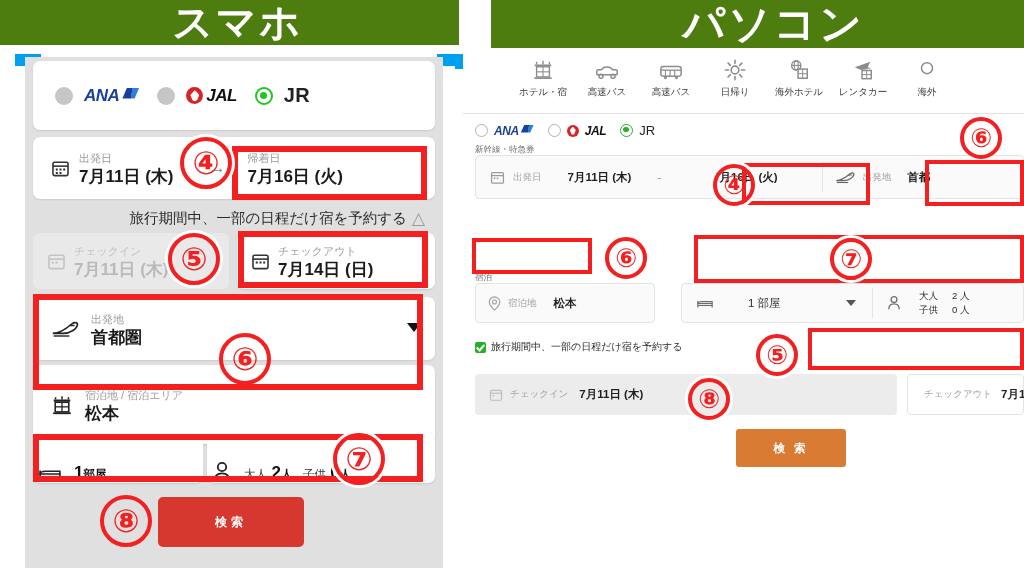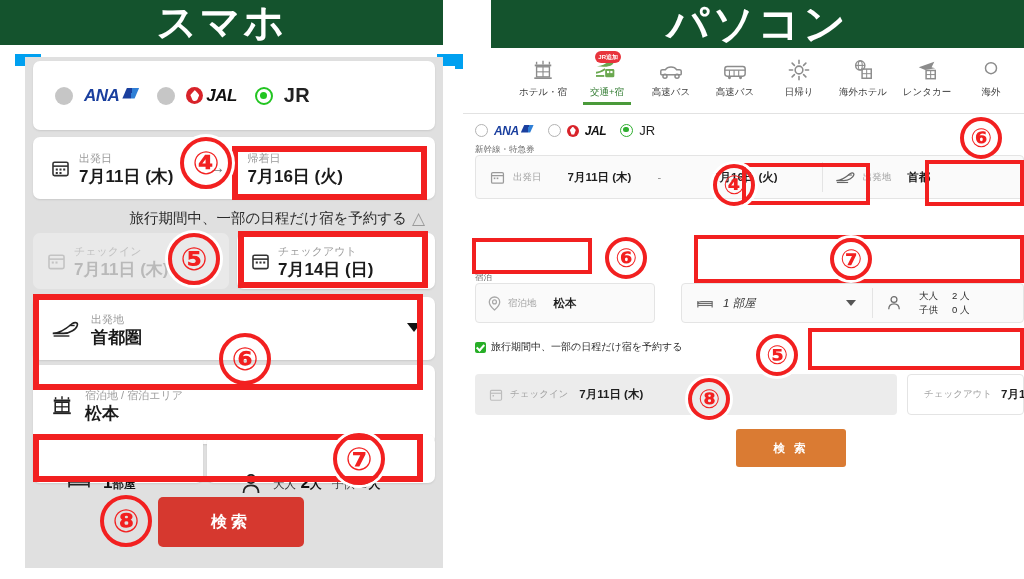--- a/index.html
+++ b/index.html
@@ -6,23 +6,23 @@
   body{
     width:1024px;height:579px;overflow:hidden;position:relative;
     background:#ffffff;
     font-family:"Liberation Sans","DejaVu Sans",sans-serif;
     -webkit-font-smoothing:antialiased;
   }
   .root{position:absolute;inset:0;}
 
   
   .banner{
-    position:absolute;background:#14532d;color:#fff;
+    position:absolute;background:#4d7c0f;color:#fff;
     display:flex;align-items:center;justify-content:center;
-    font-weight:700;letter-spacing:.06em;
+    font-weight:700;letter-spacing:.06em;padding-left:16px;
   }
   #banner-mobile{left:0;top:0;width:443px;height:45px;font-size:40px;}
   #banner-desktop{left:491px;top:0;width:533px;height:48px;font-size:42px;}
 
   
   .blue-mark{position:absolute;background:#00a0f0;height:12px;width:26px;}
   #blue-left{left:15px;top:54px;}
   #blue-right{left:437px;top:54px;}
   #blue-desk{left:455px;top:55px;width:8px;height:14px;}
 
@@ -75,30 +75,30 @@
   .m-ck{position:absolute;inset:0;display:flex;align-items:center;gap:8px;padding-left:14px;box-sizing:border-box;}
 
   #m-from{left:8px;top:240px;width:402px;height:63px;}
   #m-stay{left:8px;top:308px;width:402px;height:79px;}
   .m-place{position:absolute;inset:0;display:flex;align-items:center;gap:12px;padding-left:18px;box-sizing:border-box;}
   .tri-down{position:absolute;right:14px;top:26px;width:0;height:0;
     border-left:7px solid transparent;border-right:7px solid transparent;border-top:9px solid #111;}
 
   #m-room{left:8px;top:378px;width:170px;height:48px;}
   #m-people{left:182px;top:378px;width:228px;height:48px;}
-  .m-inline{position:absolute;inset:0;display:flex;align-items:flex-start;gap:12px;padding-left:34px;box-sizing:border-box;margin-top:38px;}
+  .m-inline{position:absolute;inset:0;display:flex;align-items:flex-end;gap:12px;padding-left:5px;box-sizing:border-box;}
   .num-big{font-size:17px;font-weight:700;color:#111;}
   .num-unit{font-size:11.5px;font-weight:700;color:#111;}
   .ppl-lbl{font-size:11.5px;color:#333;}
 
   #m-search{
     position:absolute;left:133px;top:440px;width:146px;height:50px;
     background:#d6382f;border-radius:5px;color:#fff;
     display:flex;align-items:center;justify-content:center;
-    font-size:16px;font-weight:700;letter-spacing:4px;
+    font-size:12px;font-weight:700;letter-spacing:4px;
   }
 
   
   #desktop-panel{position:absolute;left:463px;top:50px;width:561px;height:529px;background:#fff;}
   #d-nav{position:absolute;left:0;top:5px;width:561px;height:58px;display:flex;align-items:flex-start;padding-left:48px;box-sizing:border-box;}
   .d-nav-item{width:64px;display:flex;flex-direction:column;align-items:center;gap:5px;position:relative;flex:none;}
   .d-nav-ico{height:26px;display:flex;align-items:flex-end;justify-content:center;position:relative;}
   .d-nav-lbl{font-size:9.5px;color:#3d3d3d;white-space:nowrap;}
   .d-nav-item.active .d-nav-lbl{color:#2f7a2f;}
   .d-nav-underline{position:absolute;bottom:-6px;left:8px;width:48px;height:3px;background:#4a9a3a;}
@@ -337,35 +337,20 @@
             <rect x="3" y="6" width="18" height="2" fill="#8c8c8c"></rect>
             <rect x="5" y="8.5" width="14" height="11" fill="none" stroke="#8c8c8c" stroke-width="1.5"></rect>
             <line x1="12" y1="8.5" x2="12" y2="19.5" stroke="#8c8c8c" stroke-width="1.2"></line>
             <line x1="5" y1="14" x2="19" y2="14" stroke="#8c8c8c" stroke-width="1.2"></line>
             <rect x="2.5" y="20" width="19" height="1.8" fill="#8c8c8c"></rect>
           </svg>
         </span>
         <span class="d-nav-lbl">ホテル・宿</span>
       </div>
 
-      <div class="d-nav-item active">
-        <span class="d-nav-ico">
-          <svg width="24" height="22" viewBox="0 0 26 24">
-            <path d="M2 8 C7 8 11 5.5 16 2 C19 0.5 21 2 20 4.5 C19 7 14 8.5 9 8.5 Z" fill="#6aa84f"></path>
-            <rect x="11" y="11" width="10" height="9" rx="1.5" fill="#6aa84f"></rect>
-            <rect x="13" y="13" width="2.4" height="2.4" fill="#fff"></rect>
-              <rect x="16.6" y="13" width="2.4" height="2.4" fill="#fff"></rect>
-            <path d="M1 15 C5 15 8 13 11 11" stroke="#6aa84f" stroke-width="2" fill="none"></path>
-            <rect x="1" y="17.5" width="9" height="2" fill="#6aa84f"></rect>
-          </svg>
-          <span class="jr-badge">JR追加</span>
-        </span>
-        <span class="d-nav-lbl">交通+宿</span>
-        <span class="d-nav-underline"></span>
-      </div>
 
       <div class="d-nav-item">
         <span class="d-nav-ico">
           <svg width="26" height="18" viewBox="0 0 28 18">
             <path d="M3 12 L3 8 C3 7 4 6.5 5 6.5 L8 6.5 C9.5 4 11 3.5 14 3.5 C17 3.5 18.5 4 20 6.5 L23 6.5 C24 6.5 25 7 25 8 L25 12" fill="none" stroke="#8c8c8c" stroke-width="1.6"></path>
             <line x1="3" y1="12" x2="25" y2="12" stroke="#8c8c8c" stroke-width="1.6"></line>
             <circle cx="7.5" cy="13.5" r="2.2" fill="none" stroke="#8c8c8c" stroke-width="1.6"></circle>
             <circle cx="20.5" cy="13.5" r="2.2" fill="none" stroke="#8c8c8c" stroke-width="1.6"></circle>
           </svg>
         </span>
@@ -499,21 +484,21 @@
       <span class="d-val" style="margin-left:10px;">松本</span>
     </div>
 
     <div id="d-room-box">
       <div class="d-cell" style="flex:1;">
         <svg width="18" height="13" viewBox="0 0 26 20">
           <path d="M2 6 L2 16 M24 10 L24 16" stroke="#6d6d6d" stroke-width="1.8" fill="none"></path>
           <path d="M2 10 C2 7.5 5 7 8 7 L24 7 C24 7 24 9 24 10 Z" fill="none" stroke="#6d6d6d" stroke-width="1.8"></path>
           <line x1="2" y1="13" x2="24" y2="13" stroke="#6d6d6d" stroke-width="1.8"></line>
         </svg>
-        <span class="d-val" style="font-weight:400;color:#2e2e2e;margin-left:1px;font-style:italic;">1 部屋</span>
+        <span class="d-val" style="font-weight:400;color:#2e2e2e;margin-left:26px;">1 部屋</span>
       </div>
       <span class="d-tri" style="margin-right:16px;"></span>
       <span class="d-vsep"></span>
       <div class="d-cell" style="padding-left:14px;width:150px;">
         <svg width="14" height="16" viewBox="0 0 20 22">
           <circle cx="10" cy="6" r="4.2" fill="none" stroke="#6d6d6d" stroke-width="1.8"></circle>
           <path d="M2.5 20 C2.5 14.5 6 12.3 10 12.3 C14 12.3 17.5 14.5 17.5 20" fill="none" stroke="#6d6d6d" stroke-width="1.8"></path>
         </svg>
         <span class="ppl-grid" style="margin-left:10px;">
           <span>大人</span>

